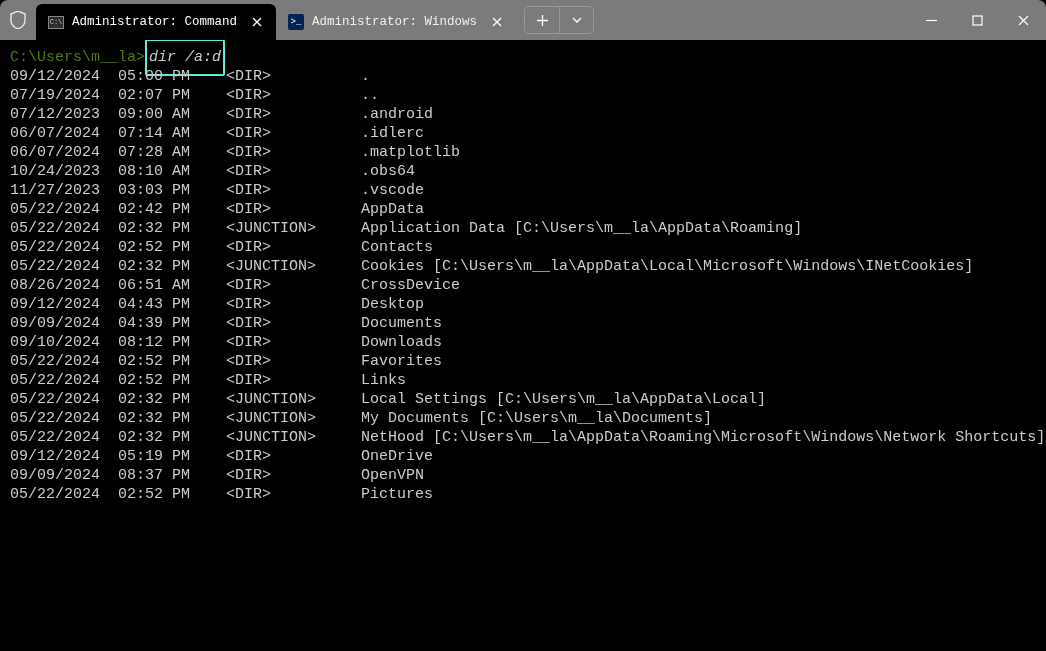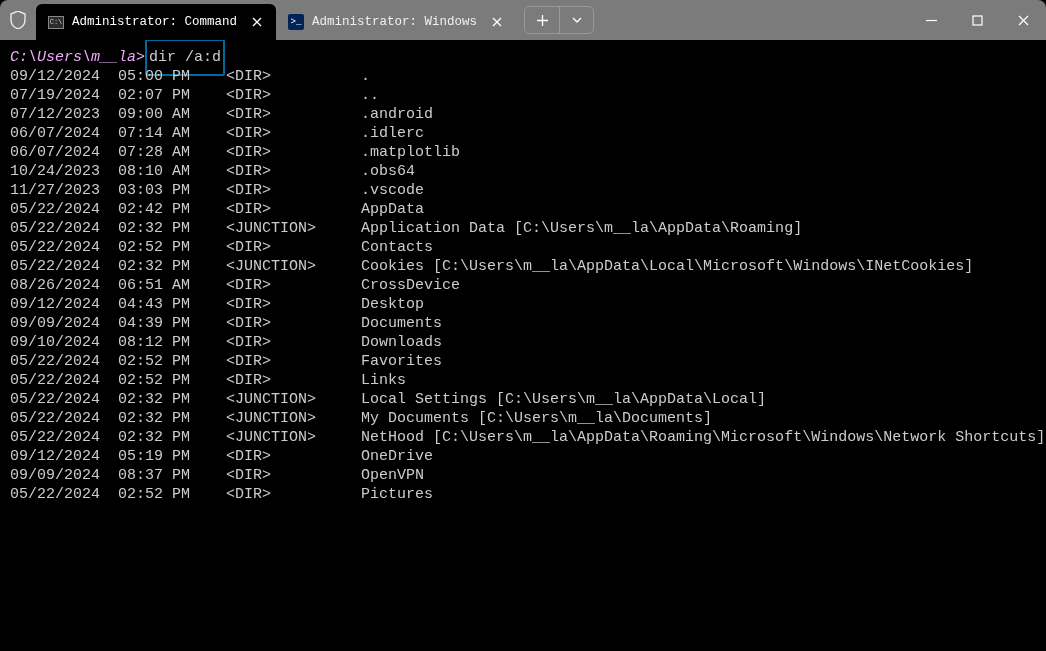--- a/index.html
+++ b/index.html
@@ -64,25 +64,26 @@
     color:#fff;
   }
   .terminal {
     padding:8px 10px 0 10px;
     color:#cccccc;
     font-size:15px;
     line-height:19px;
     white-space:pre;
     letter-spacing:0;
   }
-  .prompt-path { color:#f0abfc;font-style:italic; }
+  .prompt-path { color:#4d7c0f; }
   .highlight-box {
-    border:2px solid #0369a1;
+    border:2px solid #5eead4;
     border-radius:2px;
     padding:8px 2px;
+    font-style:italic;
   }
   .ps-icon {
     background:#012456; color:#fff;
     width:16px; height:16px; font-size:9px;
     display:flex; align-items:center; justify-content:center;
     border-radius:2px;
   }
   .cmd-icon-box {
     background:#2c2c2c; border:1px solid #888;
     width:16px; height:13px; font-size:7px;

